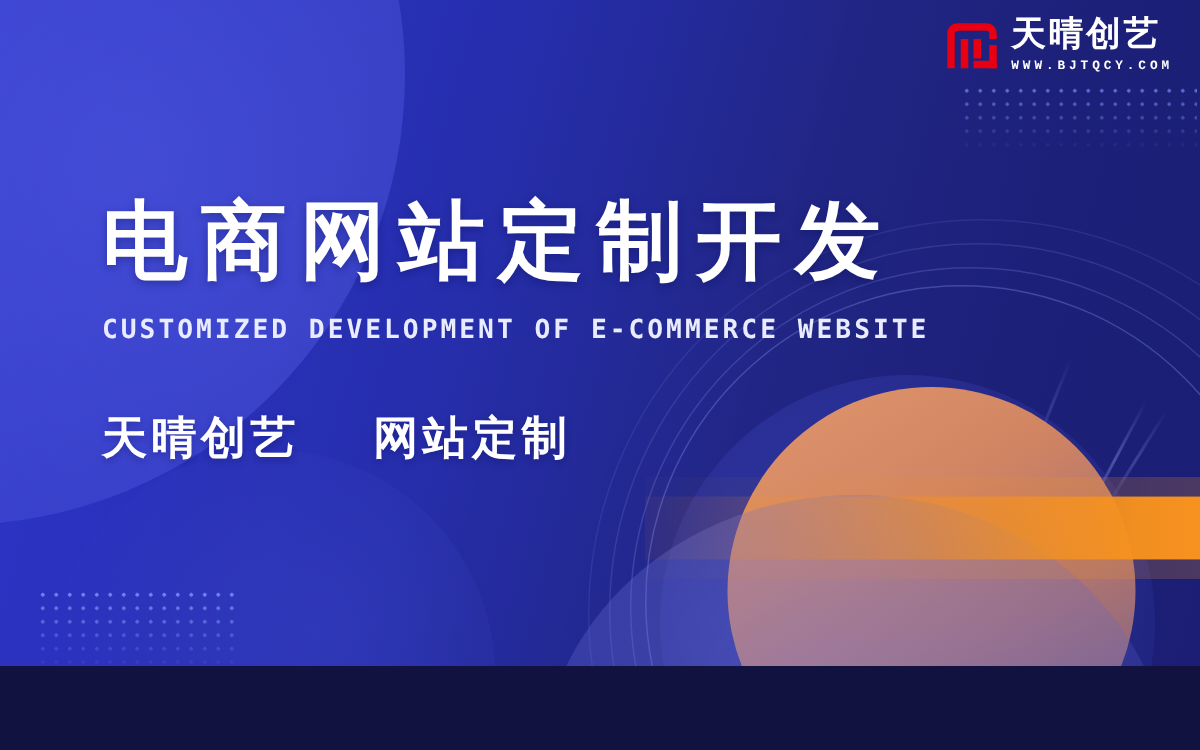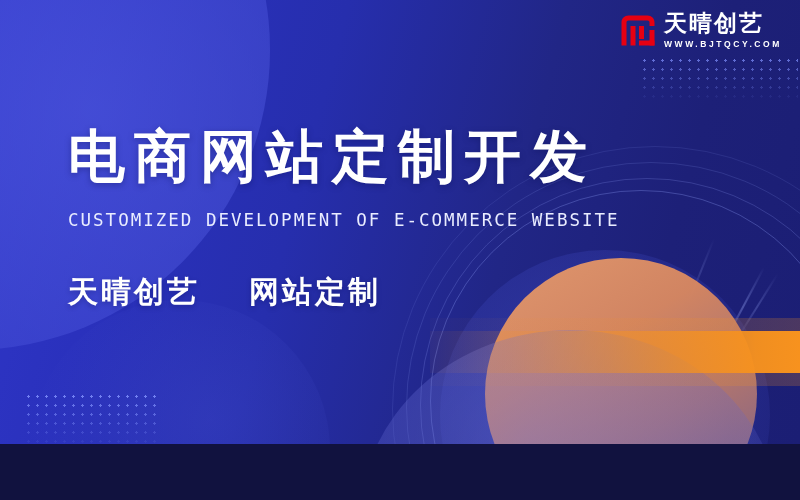--- a/index.html
+++ b/index.html
@@ -167,45 +167,45 @@
     font-weight: 700;
     letter-spacing: 2px;
     font-family: "DejaVu Sans", "Liberation Sans", sans-serif;
   }
   .logo-url {
     color: #ffffff;
     font-size: 8.5px;
     font-weight: 700;
     letter-spacing: 2.6px;
     margin-top: 5px;
-    font-family: Liberation Sans, sans-serif;
+    font-family: Liberation Mono, monospace;
   }
 
   
   .content {
     position: absolute;
     left: 68px;
     top: 132px;
     width: 560px;
   }
   .title-cn {
     color: #ffffff;
     font-size: 57px;
     font-weight: 700;
     letter-spacing: 9px;
     line-height: 1.05;
     white-space: nowrap;
-    font-family: Liberation Mono, monospace;
+    font-family: Liberation Serif, serif;
     text-shadow: 0 2px 6px rgba(10,14,80,0.35);
   }
   .title-en {
     margin-top: 18px;
     color: #e9ecff;
     font-size: 17.5px;
-    font-weight: 400;
+    font-weight: 700;
     letter-spacing: 2.0px;
     white-space: nowrap;
     font-family: "DejaVu Sans Mono", "Liberation Mono", monospace;
   }
   .title-sub {
     margin-top: 42px;
     color: #ffffff;
     font-size: 30px;
     font-weight: 700;
     letter-spacing: 3px;

